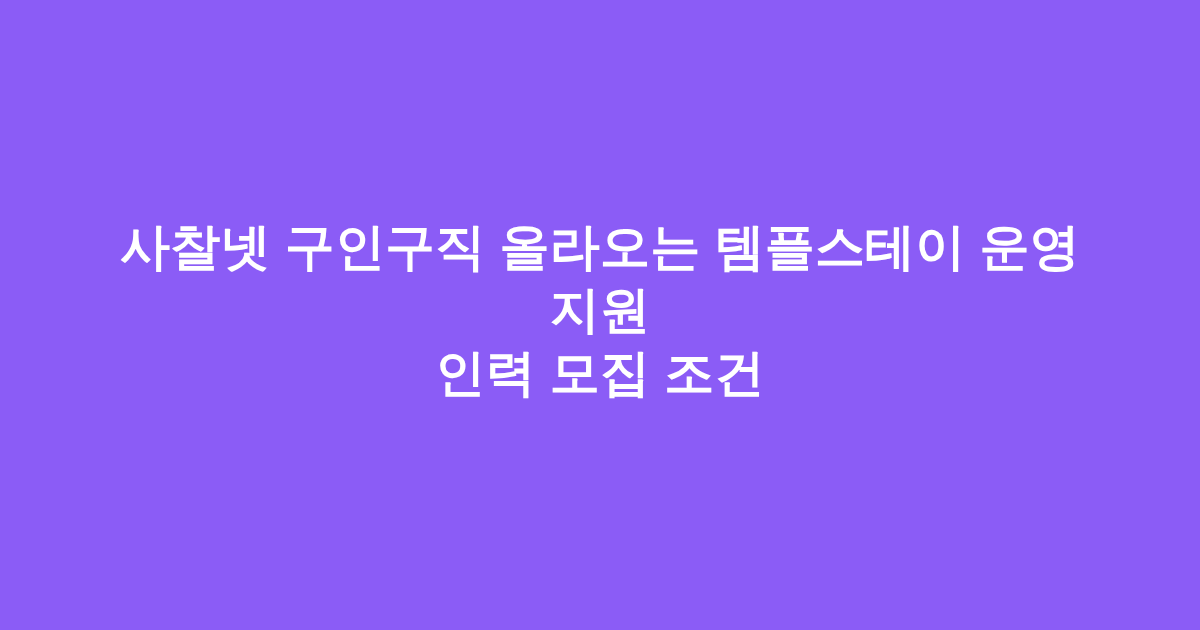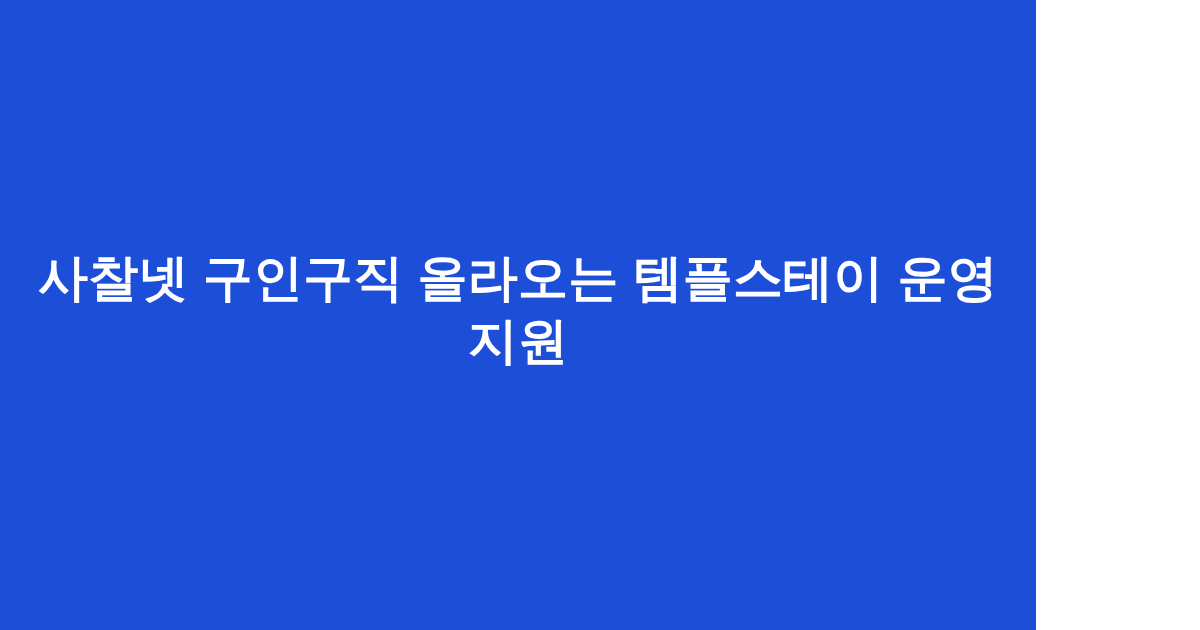--- a/index.html
+++ b/index.html
@@ -45,21 +45,21 @@
     line-height: 63px;
     letter-spacing: 0.2px;
     word-break: keep-all;
     white-space: normal;
     text-rendering: optimizeLegibility;
   }
 </style>
 </head>
 <body style="width: 1200px; height: 630px;">
 
-<div id="og-card" style="background-color: #1d4ed8; width: 1036px; height: 630px;">
+<div id="og-card" style="background-color: #8b5cf6; width: 1200px; height: 630px;">
 
   <div id="headline-block" style="text-align: center;">
 
-    <h1 class="headline" style="color: rgb(255, 255, 255); font-size: 50px; font-weight: 700; line-height: 63px;"><span>사찰넷 구인구직 올라오는 템플스테이 운영 지원</span><br></h1>
+    <h1 class="headline" style="color: rgb(255, 255, 255); font-size: 50px; font-weight: 700; line-height: 63px;"><span>사찰넷 구인구직 올라오는 템플스테이 운영 지원</span><br><span>인력 모집 조건</span></h1>
 
   </div>
 
 </div>
 
 </body></html>

